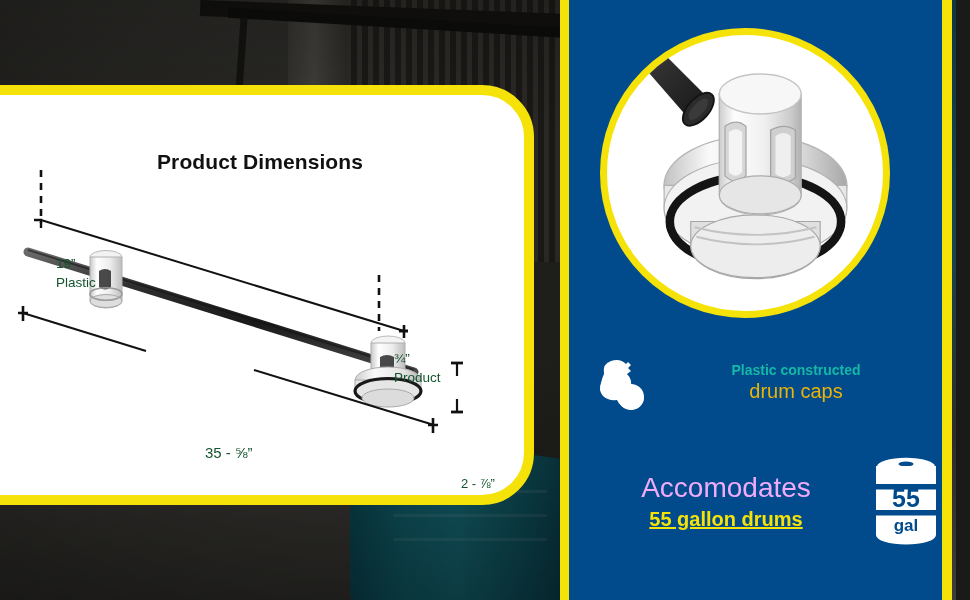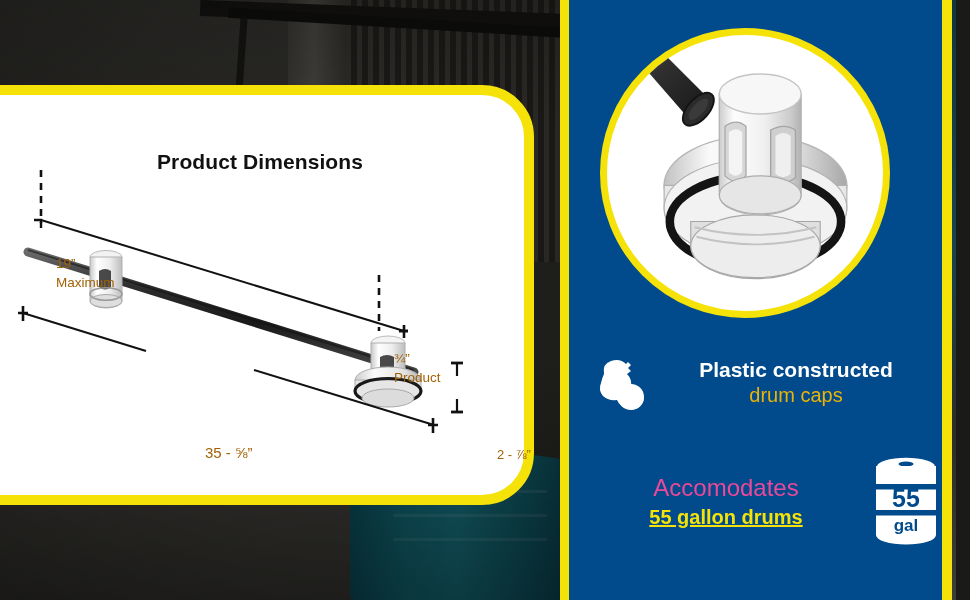--- a/index.html
+++ b/index.html
@@ -48,44 +48,44 @@
     border-radius:0 52px 52px 0;box-sizing:border-box;
   }
   .card-title{
     position:absolute;left:0;right:0;top:55px;text-align:center;
     font-size:21px;font-weight:bold;color:#111;letter-spacing:.1px;
   }
 
   
   .diagram{position:absolute;left:0;top:0;width:528px;height:400px;}
 
-  .dim-text{position:absolute;color:#a16207;font-size:13.5px;line-height:1.38;white-space:nowrap;}
+  .dim-text{position:absolute;color:#14532d;font-size:13.5px;line-height:1.38;white-space:nowrap;}
   .dim-text.small{font-size:13px;}
 
   
   .yellow-stripe-left{position:absolute;left:560px;top:0;width:9px;height:600px;background:#f5e209;}
   .blue-panel{position:absolute;left:569px;top:0;width:373px;height:600px;background:#014b8c;}
   .yellow-stripe-right{position:absolute;left:942px;top:0;width:10px;height:600px;background:#f5e209;}
   .edge-photo{position:absolute;left:952px;top:0;width:18px;height:600px;
     background:linear-gradient(180deg,#123540 0%,#16454f 40%,#2e2c27 72%,#3f3d38 100%);}
 
   .hero-circle{
     position:absolute;left:600px;top:28px;width:290px;height:290px;border-radius:50%;
     background:#ffffff;border:7px solid #f5e209;box-sizing:border-box;overflow:hidden;
   }
 
   .feature{position:absolute;display:flex;align-items:center;}
   .feature-1{left:590px;top:352px;width:350px;}
   .feature-text-1{flex:1;text-align:center;}
-  .f-line-a{font-size:21px;font-weight:bold;color:#ffffff;line-height:1.22;}
+  .f-line-a{font-size:14px;font-weight:bold;color:#14b8a6;line-height:1.22;}
   .f-line-b{font-size:20px;color:#eab308;line-height:1.28;}
 
   .feature-2{left:585px;top:455px;width:360px;}
   .feature-text-2{flex:1;text-align:center;}
-  .f2-line-a{font-size:24px;color:#ec4899;line-height:1.3;}
+  .f2-line-a{font-size:28px;color:#f0abfc;line-height:1.3;}
   .f2-line-b{font-size:20px;font-weight:bold;color:#f5e209;line-height:1.3;text-decoration:underline;}
 </style>
 </head>
 <body>
 
 <div class="stage">
 
   <div class="bg">
     <div class="bg-wallflat"></div>
     <div class="bg-pillar"></div>
@@ -188,31 +188,31 @@
       <g>
         <line x1="461" y1="268" x2="461" y2="281" stroke="#111" stroke-width="2.2"></line>
         <line x1="455" y1="268" x2="467" y2="268" stroke="#111" stroke-width="2.8"></line>
         <line x1="461" y1="304" x2="461" y2="317" stroke="#111" stroke-width="2.2"></line>
         <line x1="455" y1="317" x2="467" y2="317" stroke="#111" stroke-width="2.8"></line>
       </g>
     </svg>
 
     <div class="dim-text" style="left:60px;top:160px;">
       <span>19”</span><br>
-      <span>Maximum</span>
+      <span>Plastic</span>
     </div>
 
     <div class="dim-text" style="left:398px;top:255px;">
       <span>¾”</span><br>
       <span>Product</span>
     </div>
 
     <div class="dim-text" style="left:209px;top:348px;font-size:15px;">35 - ⅝”</div>
 
-    <div class="dim-text small" style="left:465px;top:351px;margin-left:36px;">2 - ⅞”</div>
+    <div class="dim-text small" style="left:465px;top:380px;">2 - ⅞”</div>
   </div>
 
   <div class="yellow-stripe-left"></div>
   <div class="blue-panel"></div>
   <div class="yellow-stripe-right"></div>
   <div class="edge-photo"></div>
 
   <div class="hero-circle">
     <svg viewBox="0 0 290 290" width="276" height="276">
       <defs>

